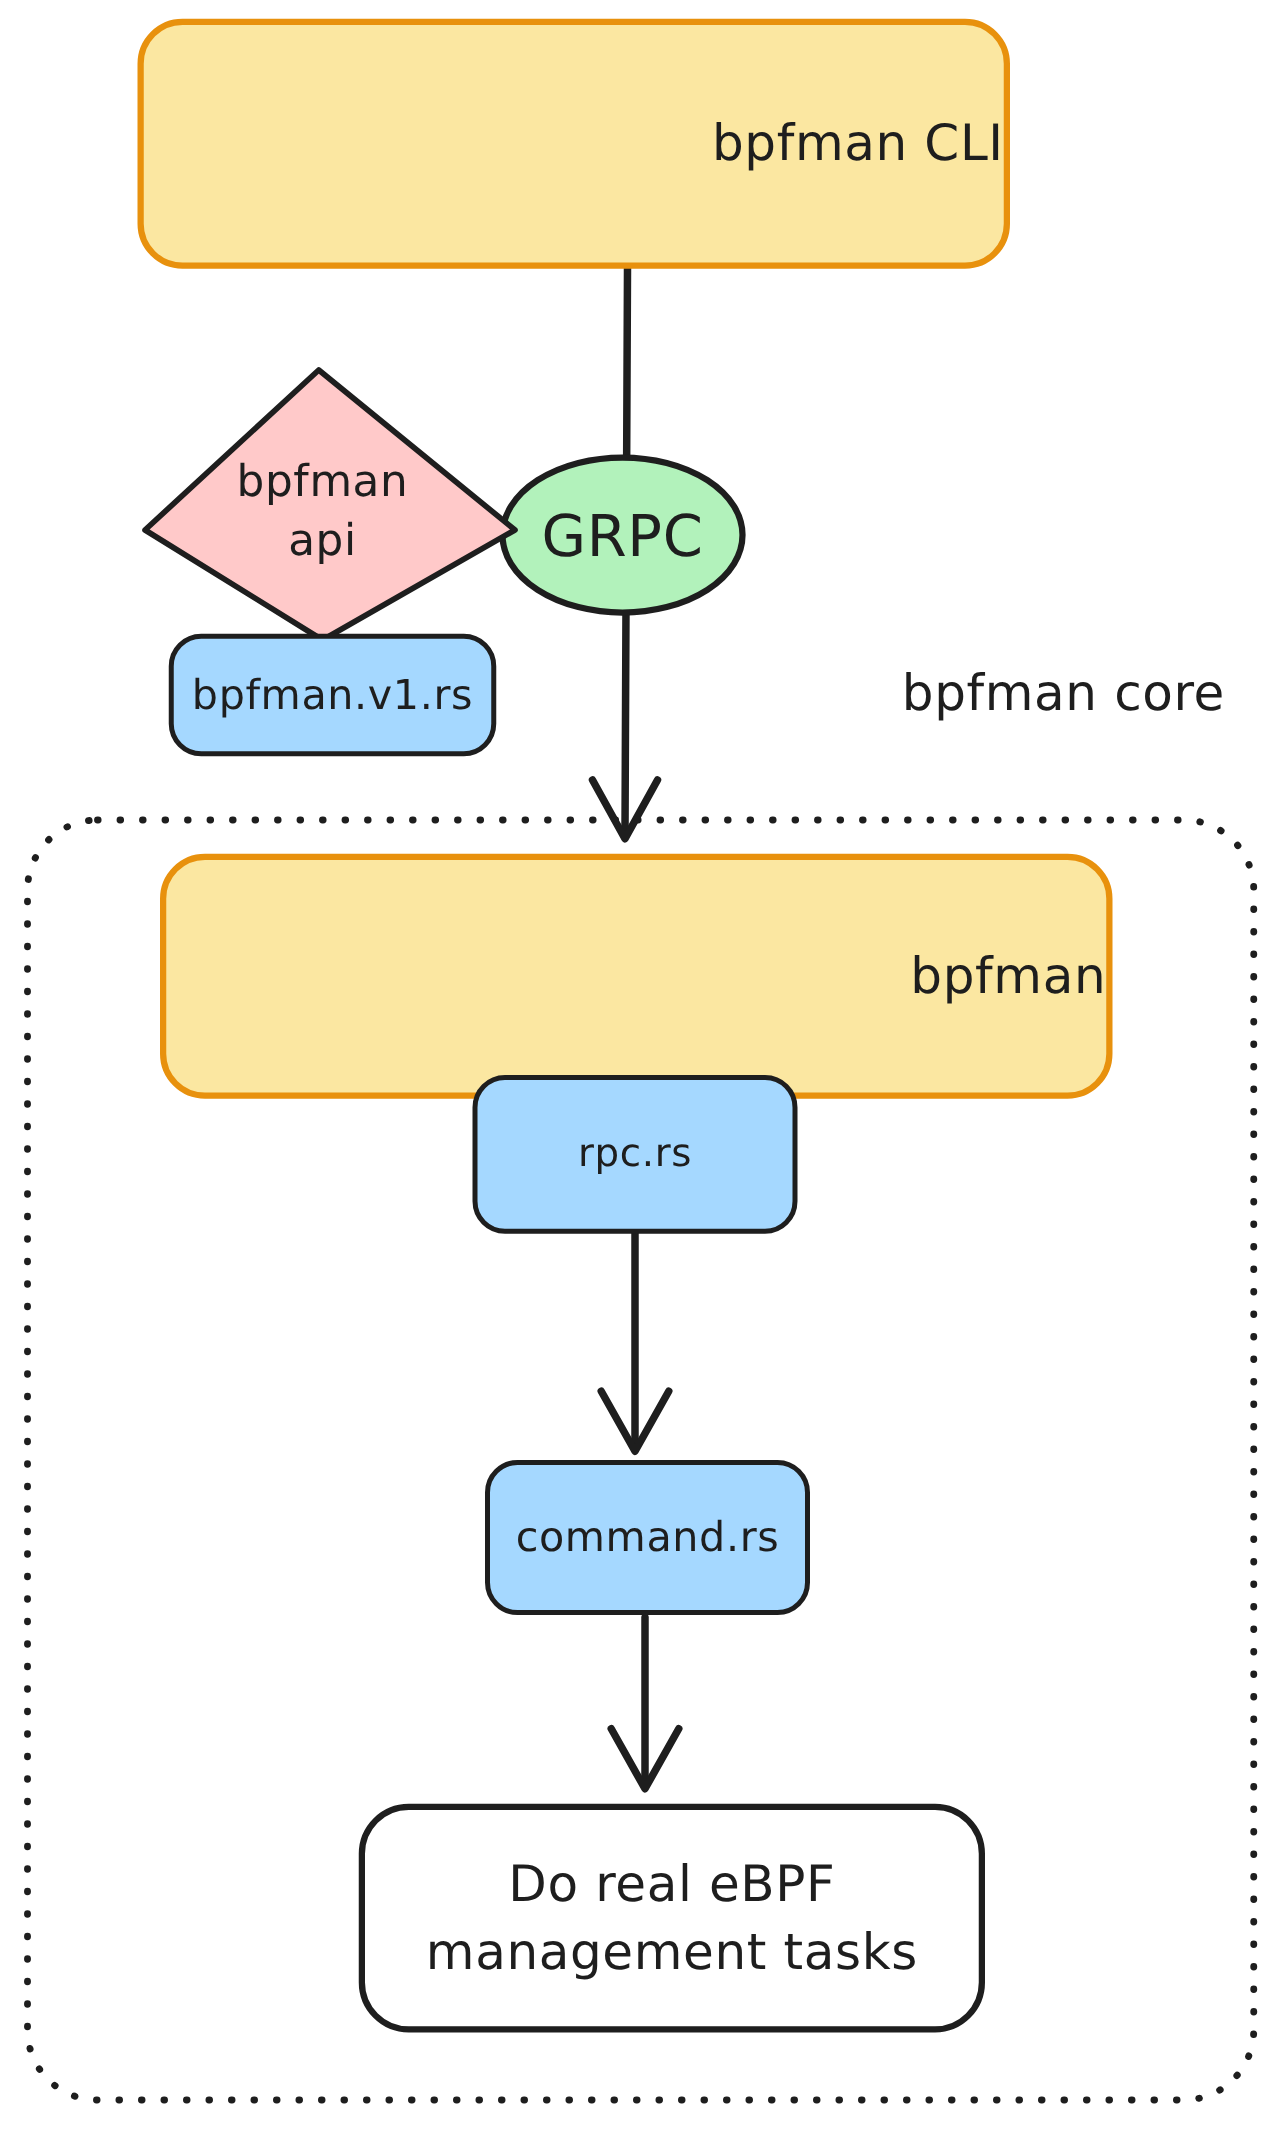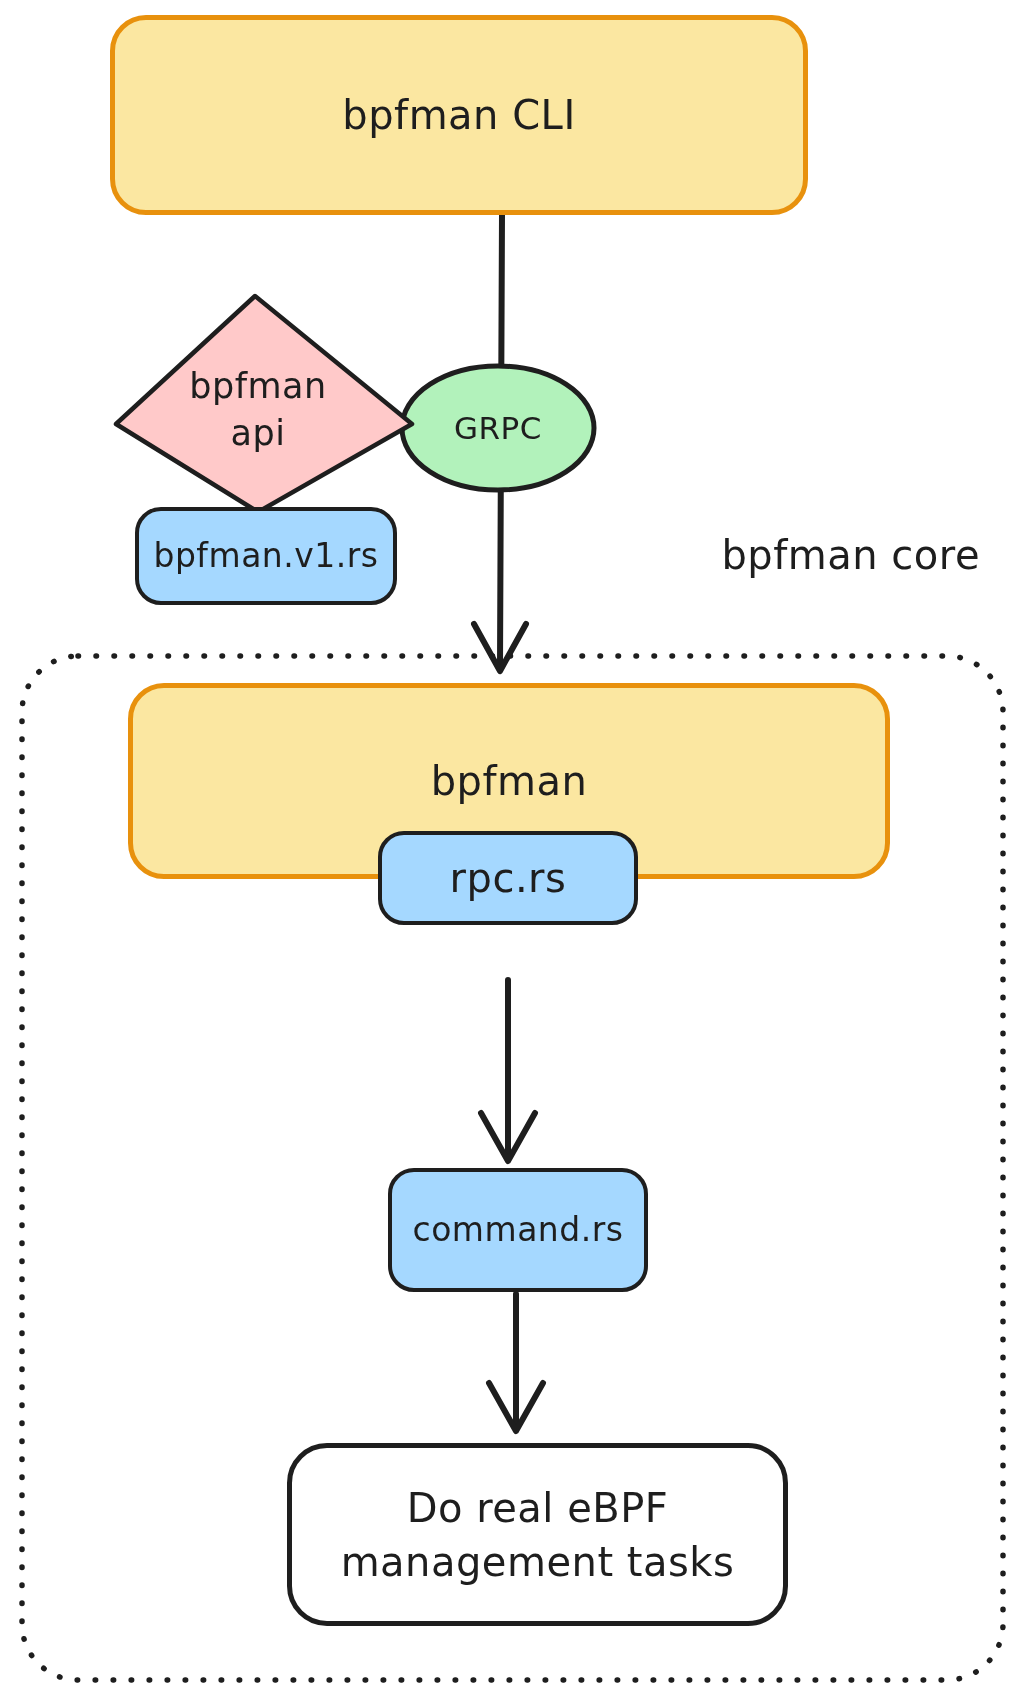--- a/index.html
+++ b/index.html
@@ -28,43 +28,44 @@
   .label {
     white-space: pre-line;
     line-height: 1.35;
     letter-spacing: 0.5px;
   }
   
   .box-yellow {
     background: #FBE7A1;
     border: 5px solid #E8910D;
     border-radius: 36px;
+    justify-content: flex-end;
   }
   .node-cli      { left: 110px; top: 15px;  width: 698px; height: 200px; font-size: 40px; }
   .node-bpfman   { left: 128px; top: 683px; width: 762px; height: 196px; font-size: 40px; }
   
   .box-blue {
     background: #A5D8FF;
     border: 4.5px solid #1e1e1e;
     border-radius: 26px;
   }
   .node-v1       { left: 135px; top: 507px;  width: 262px; height: 98px; font-size: 33px; }
-  .node-rpc      { left: 378px; top: 831px;  width: 260px; height: 94px; font-size: 40px; }
+  .node-rpc      { left: 378px; top: 860px;  width: 260px; height: 127px; font-size: 31px; }
   .node-command  { left: 388px; top: 1168px; width: 260px; height: 124px; font-size: 33px; }
   
   .node-tasks {
     left: 287px; top: 1443px; width: 501px; height: 183px;
     background: #FFFFFF;
     border: 5.5px solid #1e1e1e;
     border-radius: 40px;
     font-size: 40px;
   }
   
   .node-api-label  { left: 140px; top: 340px; width: 236px; height: 140px; font-size: 35px; }
-  .node-grpc-label { left: 402px; top: 367px; width: 192px; height: 124px; font-size: 31px; }
+  .node-grpc-label { left: 402px; top: 367px; width: 192px; height: 124px; font-size: 46px; }
   .group-label {
     position: absolute;
     left: 600px; top: 532px; width: 380px;
     text-align: right;
     font-size: 40px;
     letter-spacing: 0.5px;
   }
 </style>
 </head>
 <body>

